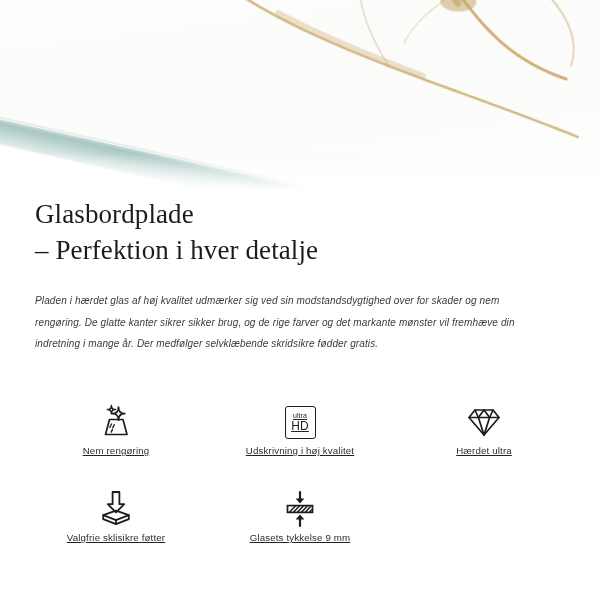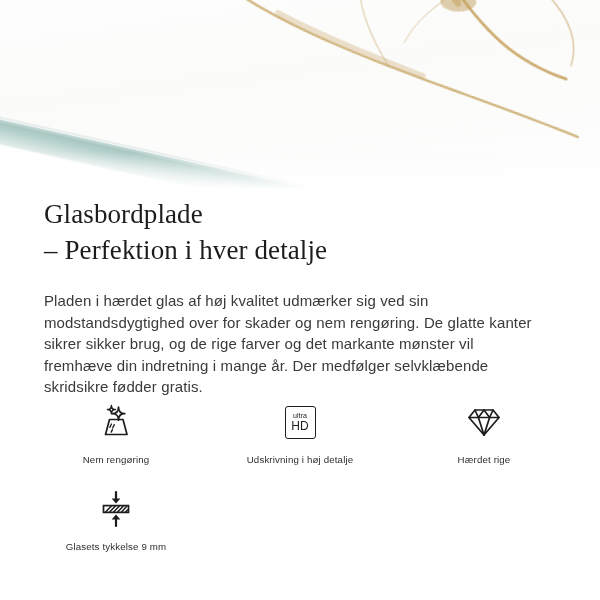--- a/index.html
+++ b/index.html
@@ -135,41 +135,42 @@
     height: 44px;
     background: linear-gradient(180deg, rgba(255,255,255,0) 0%, #ffffff 86%);
   }
 
   
   .copy {
     position: absolute;
     left: 0;
     top: 196px;
     width: 520px;
-    padding: 0 44px;
+    padding: 0 35px;
     box-sizing: border-box;
   }
   .headline {
     margin: 0;
     font-family: "Liberation Serif", "DejaVu Serif", serif;
     font-weight: 400;
     font-size: 27px;
     line-height: 36px;
     letter-spacing: .1px;
     color: #1c1c1c;
     white-space: pre-line;
   }
   .bodytext {
     margin: 22px 1px 0 0;
     width: 498px;
     font-family: "Liberation Sans", sans-serif;
-    font-size: 15px;
+    font-size: 10px;
     line-height: 21.5px;
     color: #3a3a3a;
     letter-spacing: .12px;
+    font-style: italic;
   }
 
   
   .features {
     position: absolute;
     left: 0;
     top: 400px;
     width: 600px;
     padding: 0 24px;
     box-sizing: border-box;
@@ -177,32 +178,33 @@
     grid-template-columns: repeat(3, 1fr);
     grid-auto-rows: 87px;
     row-gap: 0;
     column-gap: 0;
   }
   .feature {
     display: flex;
     flex-direction: column;
     align-items: center;
     justify-content: flex-start;
+    text-decoration: underline;
   }
   .feature-icon {
     height: 44px;
     display: flex;
     align-items: center;
     justify-content: center;
   }
   .feature-icon svg {
     display: block;
   }
   .feature-label {
-    margin-top: 9px;
+    margin-top: 0;
     font-family: "Liberation Sans", sans-serif;
     font-size: 9.7px;
     line-height: 13px;
     color: #2e2e2e;
     letter-spacing: .15px;
     text-align: center;
     white-space: nowrap;
   }
 
   
@@ -304,37 +306,48 @@
       <div class="feature-label">Nem rengøring</div>
     </div>
 
     <div class="feature">
       <div class="feature-icon">
         <div class="uhd">
           <span class="uhd-top">ultra</span>
           <span class="uhd-bottom">HD</span>
         </div>
       </div>
-      <div class="feature-label">Udskrivning i høj detalje</div>
+      <div class="feature-label">Udskrivning i høj kvalitet</div>
     </div>
 
 
     <div class="feature">
       <div class="feature-icon">
         <svg width="44" height="36" viewBox="0 0 44 36" fill="none" stroke="#1d1d1d" stroke-width="1.7" stroke-linecap="round" stroke-linejoin="round">
           <path d="M7 13.5 L13 6 L31 6 L37 13.5 L22 31 Z"></path>
           <path d="M7 13.5 L37 13.5"></path>
           <path d="M13 6 L16.4 13.5 L22 31"></path>
           <path d="M31 6 L27.6 13.5 L22 31"></path>
           <path d="M16.4 13.5 L22 6 L27.6 13.5"></path>
         </svg>
       </div>
-      <div class="feature-label">Hærdet rige</div>
-    </div>
-
+      <div class="feature-label">Hærdet ultra</div>
+    </div>
+
+    <div class="feature">
+      <div class="feature-icon">
+        <svg width="42" height="40" viewBox="0 0 42 40" fill="none" stroke="#1d1d1d" stroke-width="1.8" stroke-linecap="round" stroke-linejoin="round">
+          <path d="M17.6 3 L24.4 3 L24.4 15.2 L29.2 15.2 L21 23.4 L12.8 15.2 L17.6 15.2 Z"></path>
+          <path d="M21 21.6 L33.8 26.2 L21 31.2 L8.2 26.2 Z"></path>
+          <path d="M8.2 26.2 L8.2 30.2 L21 35.2 L33.8 30.2 L33.8 26.2"></path>
+          <path d="M21 31.2 L21 35.2"></path>
+        </svg>
+      </div>
+      <div class="feature-label">Valgfrie sklisikre føtter</div>
+    </div>
 
     <div class="feature">
       <div class="feature-icon">
         <svg width="40" height="40" viewBox="0 0 40 40" fill="none" stroke="#1d1d1d">
           <path d="M20 3 L20 11.5" stroke-width="2.2" stroke-linecap="round"></path>
           <path d="M15.6 9.6 L20 14.4 L24.4 9.6 Z" fill="#1d1d1d" stroke="none"></path>
           <rect x="7.5" y="16.6" width="25" height="6.8" stroke-width="1.7"></rect>
           <g stroke-width="1.5">
             <path d="M9.4 23.2 L15.6 16.8"></path>
             <path d="M13.4 23.2 L19.6 16.8"></path>

